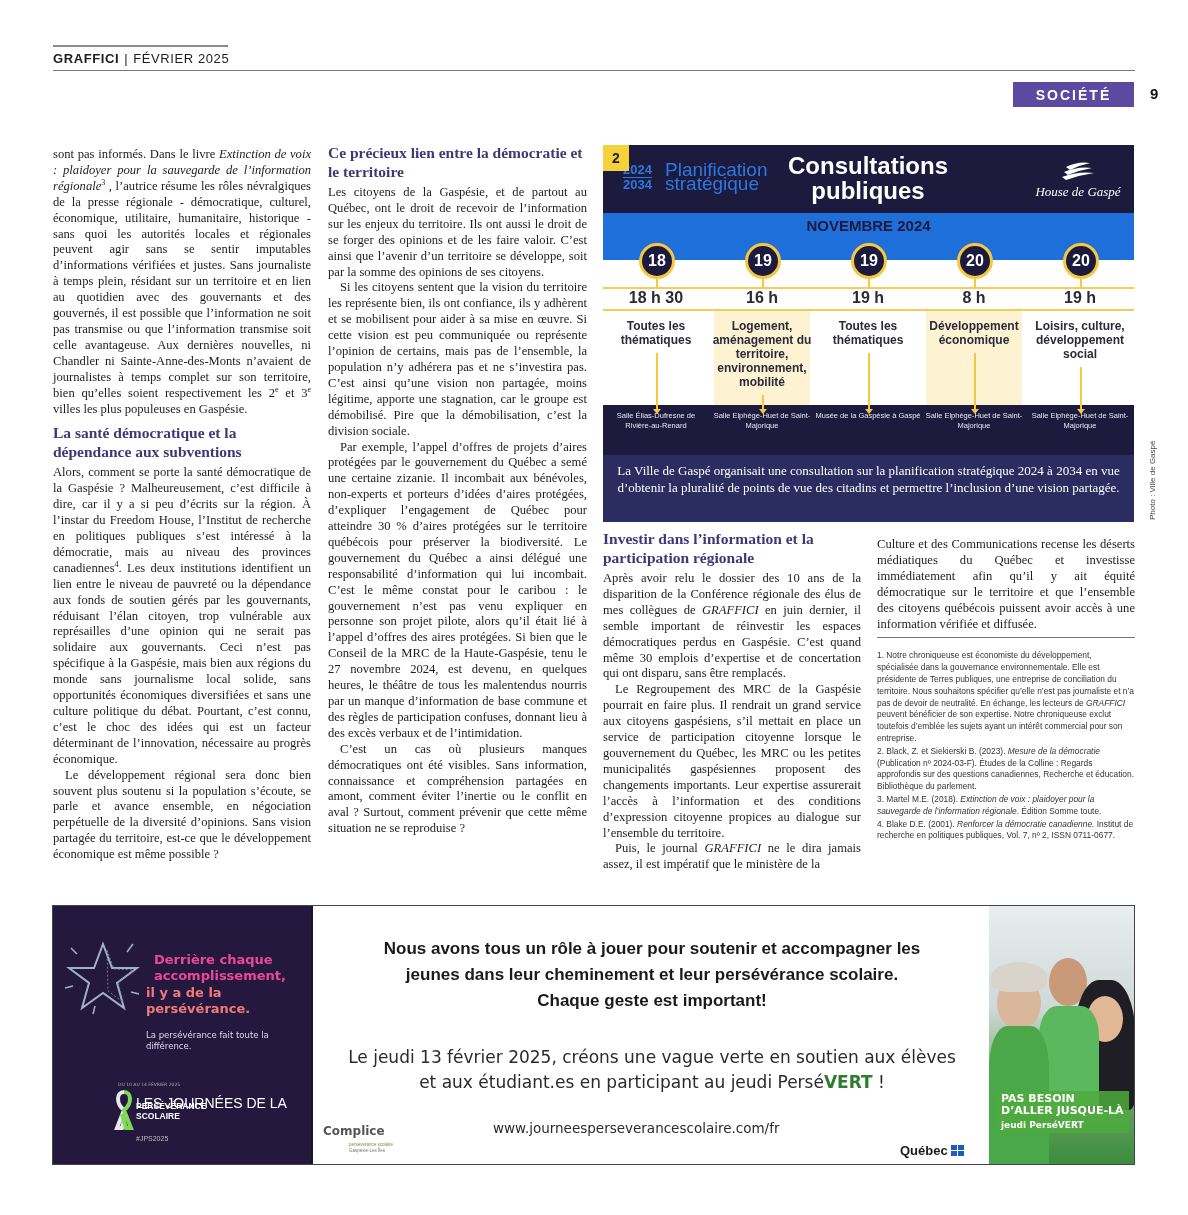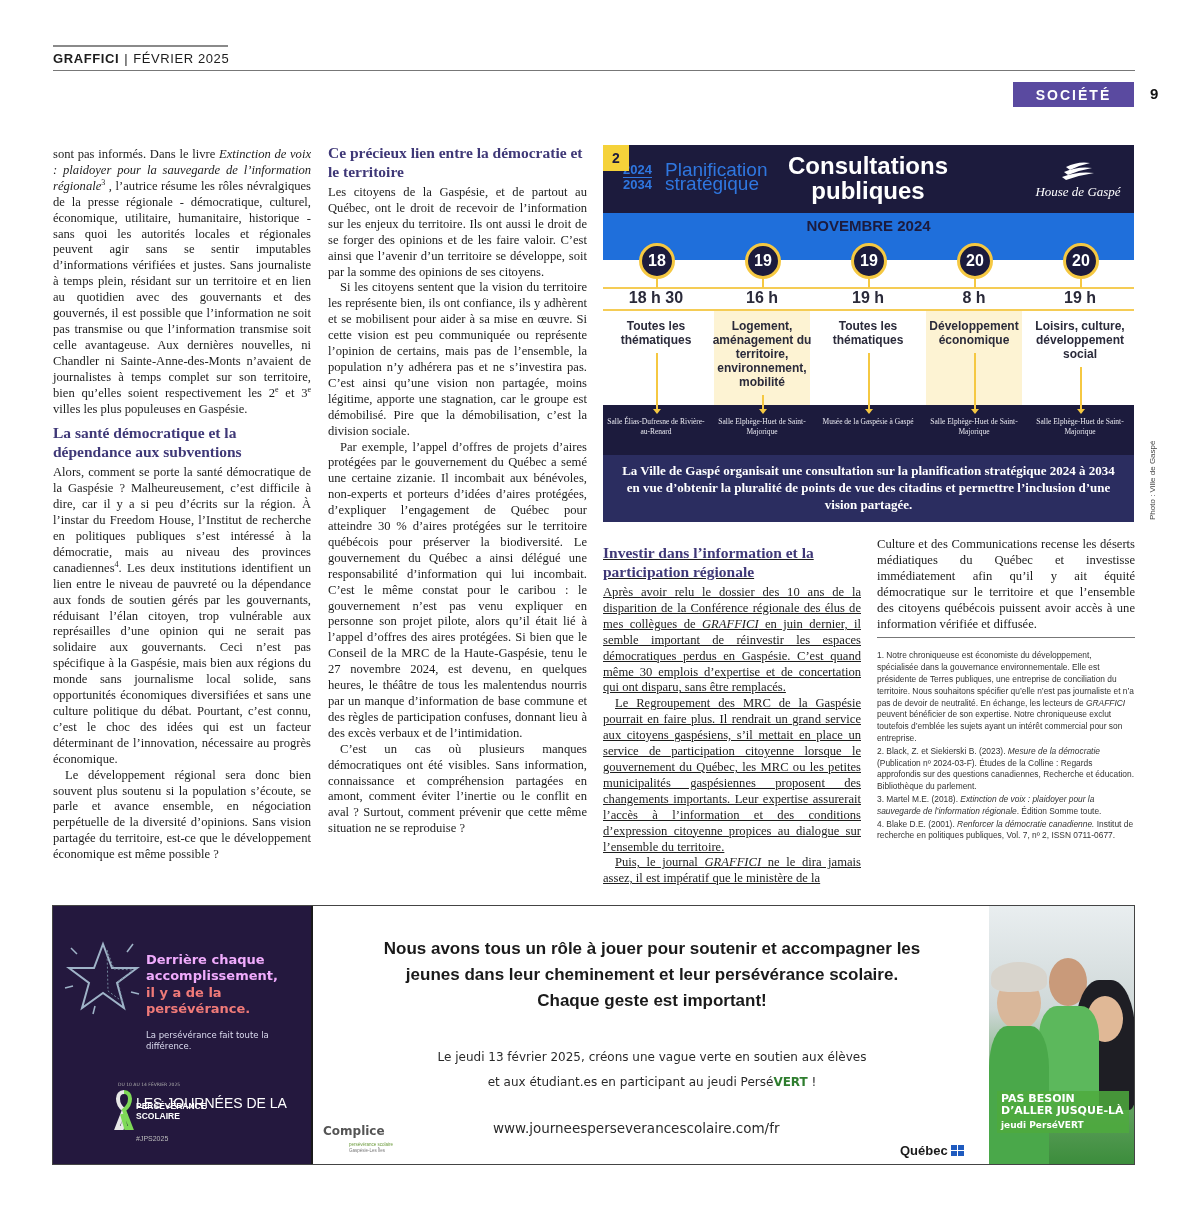--- a/index.html
+++ b/index.html
@@ -14,21 +14,21 @@
   .header-rule { position: absolute; left: 53px; top: 70px; width: 1082px; height: 1px; background: #777; }
   .section-badge { position: absolute; left: 1013px; top: 82px; width: 121px; height: 25px; background: #5a4aa0; color: #fff; font-family: "Liberation Sans", sans-serif; font-weight: bold; font-size: 14px; letter-spacing: 2px; display: flex; align-items: center; justify-content: center; }
   .page-number { position: absolute; left: 1150px; top: 85px; font-family: "Liberation Sans", sans-serif; font-size: 15px; font-weight: bold; color: #111; }
 
   
   .col { position: absolute; font-size: 12.6px; line-height: 15.9px; text-align: justify; hyphens: auto; }
   .col p { text-indent: 0; }
   .col p + p { text-indent: 12px; }
   .col1 { left: 53px; top: 147px; width: 258px; }
   .col2 { left: 328px; top: 143px; width: 259px; }
-  .col3 { left: 603px; top: 543px; width: 258px; text-decoration: underline; }
+  .col3 { left: 603px; top: 529px; width: 258px; }
   .col4 { left: 877px; top: 537px; width: 258px; }
   .subhead { font-family: "Liberation Serif", serif; color: #3f3877; font-size: 15.5px; line-height: 19px; font-weight: bold; margin: 6px 0 4px; text-align: left; }
   .col2 .subhead { margin-top: 0; }
   .col3 .subhead { margin-top: 0; }
   em { font-style: italic; }
   sup { font-size: 8px; vertical-align: super; line-height: 0; }
 
   
   .figure { position: absolute; left: 603px; top: 145px; width: 531px; height: 377px; background: #1c1b3d; overflow: hidden; }
   .fig-num { position: absolute; left: 0; top: 0; width: 26px; height: 26px; background: #f5d23a; color: #1c1b3d; font-family: "Liberation Sans", sans-serif; font-weight: bold; font-size: 14px; display: flex; align-items: center; justify-content: center; }
@@ -40,55 +40,55 @@
   .gaspe-logo { position: absolute; left: 430px; top: 14px; width: 90px; text-align: center; color: #fff; }
   .gaspe-logo svg { display: block; margin: 0 auto; }
   .gaspe-logo .gname { font-family: "Liberation Serif", serif; font-style: italic; font-size: 13px; margin-top: 3px; }
   .month-band { position: absolute; left: 0; top: 68px; width: 531px; height: 47px; background: #1f6fdb; }
   .month-label { position: absolute; left: 0; top: 72px; width: 531px; text-align: center; font-family: "Liberation Sans", sans-serif; font-weight: bold; font-size: 15px; color: #1c1b3d; }
   .white-zone { position: absolute; left: 0; top: 115px; width: 531px; height: 145px; background: #fff; }
   .time-line-top { position: absolute; left: 0; top: 142px; width: 531px; height: 2px; background: #f5cc55; }
   .time-line-bot { position: absolute; left: 0; top: 164px; width: 531px; height: 2px; background: #f5cc55; }
   .venue-zone { position: absolute; left: 0; top: 260px; width: 531px; height: 50px; background: #1c1b3d; }
   .caption-zone { position: absolute; left: 0; top: 310px; width: 531px; height: 67px; background: #2b2d60; }
-  .caption-text { position: absolute; left: 12px; top: 317px; width: 507px; text-align: center; color: #fff; font-family: "Liberation Serif", serif; font-weight: bold; font-size: 13px; line-height: 17px; }
+  .caption-text { position: absolute; left: 12px; top: 317px; width: 507px; text-align: center; color: #fff; font-family: "Liberation Serif", serif; font-weight: normal; font-size: 13px; line-height: 17px; }
 
   .event { position: absolute; top: 98px; width: 106px; }
   .event .hl { position: absolute; left: 5px; top: 68px; width: 96px; height: 94px; background: #fdf3d3; }
   .event .date-circle { position: absolute; left: 36px; top: 0; width: 36px; height: 36px; border-radius: 50%; background: #1c1b3d; border: 3px solid #f5c842; color: #fff; font-family: "Liberation Sans", sans-serif; font-weight: bold; font-size: 16px; display: flex; align-items: center; justify-content: center; }
   .event .stem { position: absolute; left: 53px; top: 36px; width: 2px; height: 9px; background: #f5c842; }
   .event .time { position: absolute; left: 0; top: 46px; width: 106px; text-align: center; font-family: "Liberation Sans", sans-serif; font-size: 16px; color: #2a2a3a; font-weight: bold; }
   .event .theme { position: absolute; left: 2px; top: 76px; width: 102px; text-align: center; font-family: "Liberation Sans", sans-serif; font-weight: bold; font-size: 12px; line-height: 14px; color: #2a2a3a; }
   .event .arrow { position: absolute; left: 53px; width: 2px; background: #f5c842; }
   .event .arrowhead { position: absolute; left: 50px; width: 0; height: 0; border-left: 4px solid transparent; border-right: 4px solid transparent; border-top: 5px solid #f5c842; }
-  .event .venue { position: absolute; left: 0; top: 174px; width: 106px; text-align: center; font-family: Liberation Serif, serif; font-size: 7.5px; line-height: 10px; color: #e8e8f0; }
+  .event .venue { position: absolute; left: 0; top: 168px; width: 106px; text-align: center; font-family: Liberation Sans, sans-serif; font-size: 7.5px; line-height: 10px; color: #e8e8f0; }
 
   .photo-credit { position: absolute; left: 1148px; top: 520px; transform: rotate(-90deg); transform-origin: left top; font-family: "Liberation Sans", sans-serif; font-size: 8px; color: #444; white-space: nowrap; }
 
   
   .fn-rule { height: 1px; background: #777; margin: 5px 0 12px; }
   .footnotes { font-family: "Liberation Sans", "DejaVu Sans", sans-serif; font-size: 8.4px; line-height: 11.8px; text-align: left; color: #333; }
   .footnotes p { text-indent: 0 !important; margin-bottom: 1px; }
 
   
   .ad { position: absolute; left: 52px; top: 905px; width: 1083px; height: 260px; border: 1px solid #444; background: #fff; overflow: hidden; }
   .ad-left { position: absolute; left: 0; top: 0; width: 258px; height: 258px; background: #24183e; }
   .ad-star { position: absolute; left: 10px; top: 30px; }
-  .ad-l-h1 { position: absolute; left: 93px; top: 46px; width: 160px; font-family: "DejaVu Sans", sans-serif; font-weight: bold; font-size: 13px; line-height: 16px; color: #f0abfc; }
+  .ad-l-h1 { position: absolute; left: 101px; top: 46px; width: 160px; font-family: "DejaVu Sans", sans-serif; font-weight: bold; font-size: 13px; line-height: 16px; color: #ec4899; }
   .ad-l-h2 { position: absolute; left: 93px; top: 79px; width: 160px; font-family: "DejaVu Sans", sans-serif; font-weight: bold; font-size: 13px; line-height: 16px; color: #f07a78; }
   .ad-l-sub { position: absolute; left: 93px; top: 124px; width: 150px; font-family: "DejaVu Sans", sans-serif; font-size: 8.5px; line-height: 11px; color: #dcdcf0; }
   .ad-l-dates { position: absolute; left: 65px; top: 176px; font-family: "DejaVu Sans", sans-serif; font-size: 4.5px; color: #aaa; }
   .ad-ribbon { position: absolute; left: 60px; top: 184px; }
   .ad-l-logo1 { position: absolute; left: 83px; top: 192px; font-family: "Liberation Sans", sans-serif; font-size: 14px; color: #fff; line-height: 10px; }
   .ad-l-logo2 { position: absolute; left: 83px; top: 195px; font-family: "Liberation Sans", sans-serif; font-size: 8.5px; font-weight: bold; color: #fff; line-height: 10px; }
   .ad-l-tag { position: absolute; left: 83px; top: 229px; font-family: "Liberation Sans", sans-serif; font-size: 7px; color: #bbb; }
 
   .ad-center { position: absolute; left: 258px; top: 0; width: 678px; height: 258px; background: #fff; border-left: 2px solid #1a1a1a; }
   .ad-c-main { position: absolute; left: 0; top: 30px; width: 678px; text-align: center; font-family: "Liberation Sans", sans-serif; font-weight: bold; font-size: 17px; line-height: 26px; color: #1a1a1a; }
-  .ad-c-sub { position: absolute; left: 0; top: 139px; width: 678px; text-align: center; font-family: "DejaVu Sans", sans-serif; font-size: 12px; line-height: 25px; color: #2a2a2a; }
+  .ad-c-sub { position: absolute; left: 0; top: 139px; width: 678px; text-align: center; font-family: "DejaVu Sans", sans-serif; font-size: 17px; line-height: 25px; color: #2a2a2a; }
   .ad-c-sub .green { color: #2e7d2e; font-weight: bold; }
   .ad-complice { position: absolute; left: 10px; top: 218px; font-family: "DejaVu Sans", sans-serif; font-weight: bold; font-size: 12px; color: #555; }
   .ad-complice-sub { position: absolute; left: 36px; top: 236px; font-family: "Liberation Sans", sans-serif; font-size: 4.5px; color: #6a9a3a; line-height: 6px; }
   .ad-url { position: absolute; left: 180px; top: 214px; font-family: "DejaVu Sans", sans-serif; font-size: 13.5px; color: #2a2a2a; }
   .ad-quebec { position: absolute; left: 587px; top: 237px; font-family: "Liberation Sans", sans-serif; font-weight: bold; font-size: 13px; color: #1a1a1a; display: flex; align-items: center; gap: 3px; }
   .qc-flag { display: grid; grid-template-columns: 6px 6px; grid-gap: 1px; }
   .qc-flag span { display: block; width: 6px; height: 5px; background: #1f5bbf; }
 
   .ad-right { position: absolute; left: 936px; top: 0; width: 146px; height: 258px; background: linear-gradient(180deg, #e9eef0 0%, #cfd8d8 40%, #6ea86b 70%, #3c8d3c 100%); overflow: hidden; }
   .ppl { position: absolute; border-radius: 50%; }

